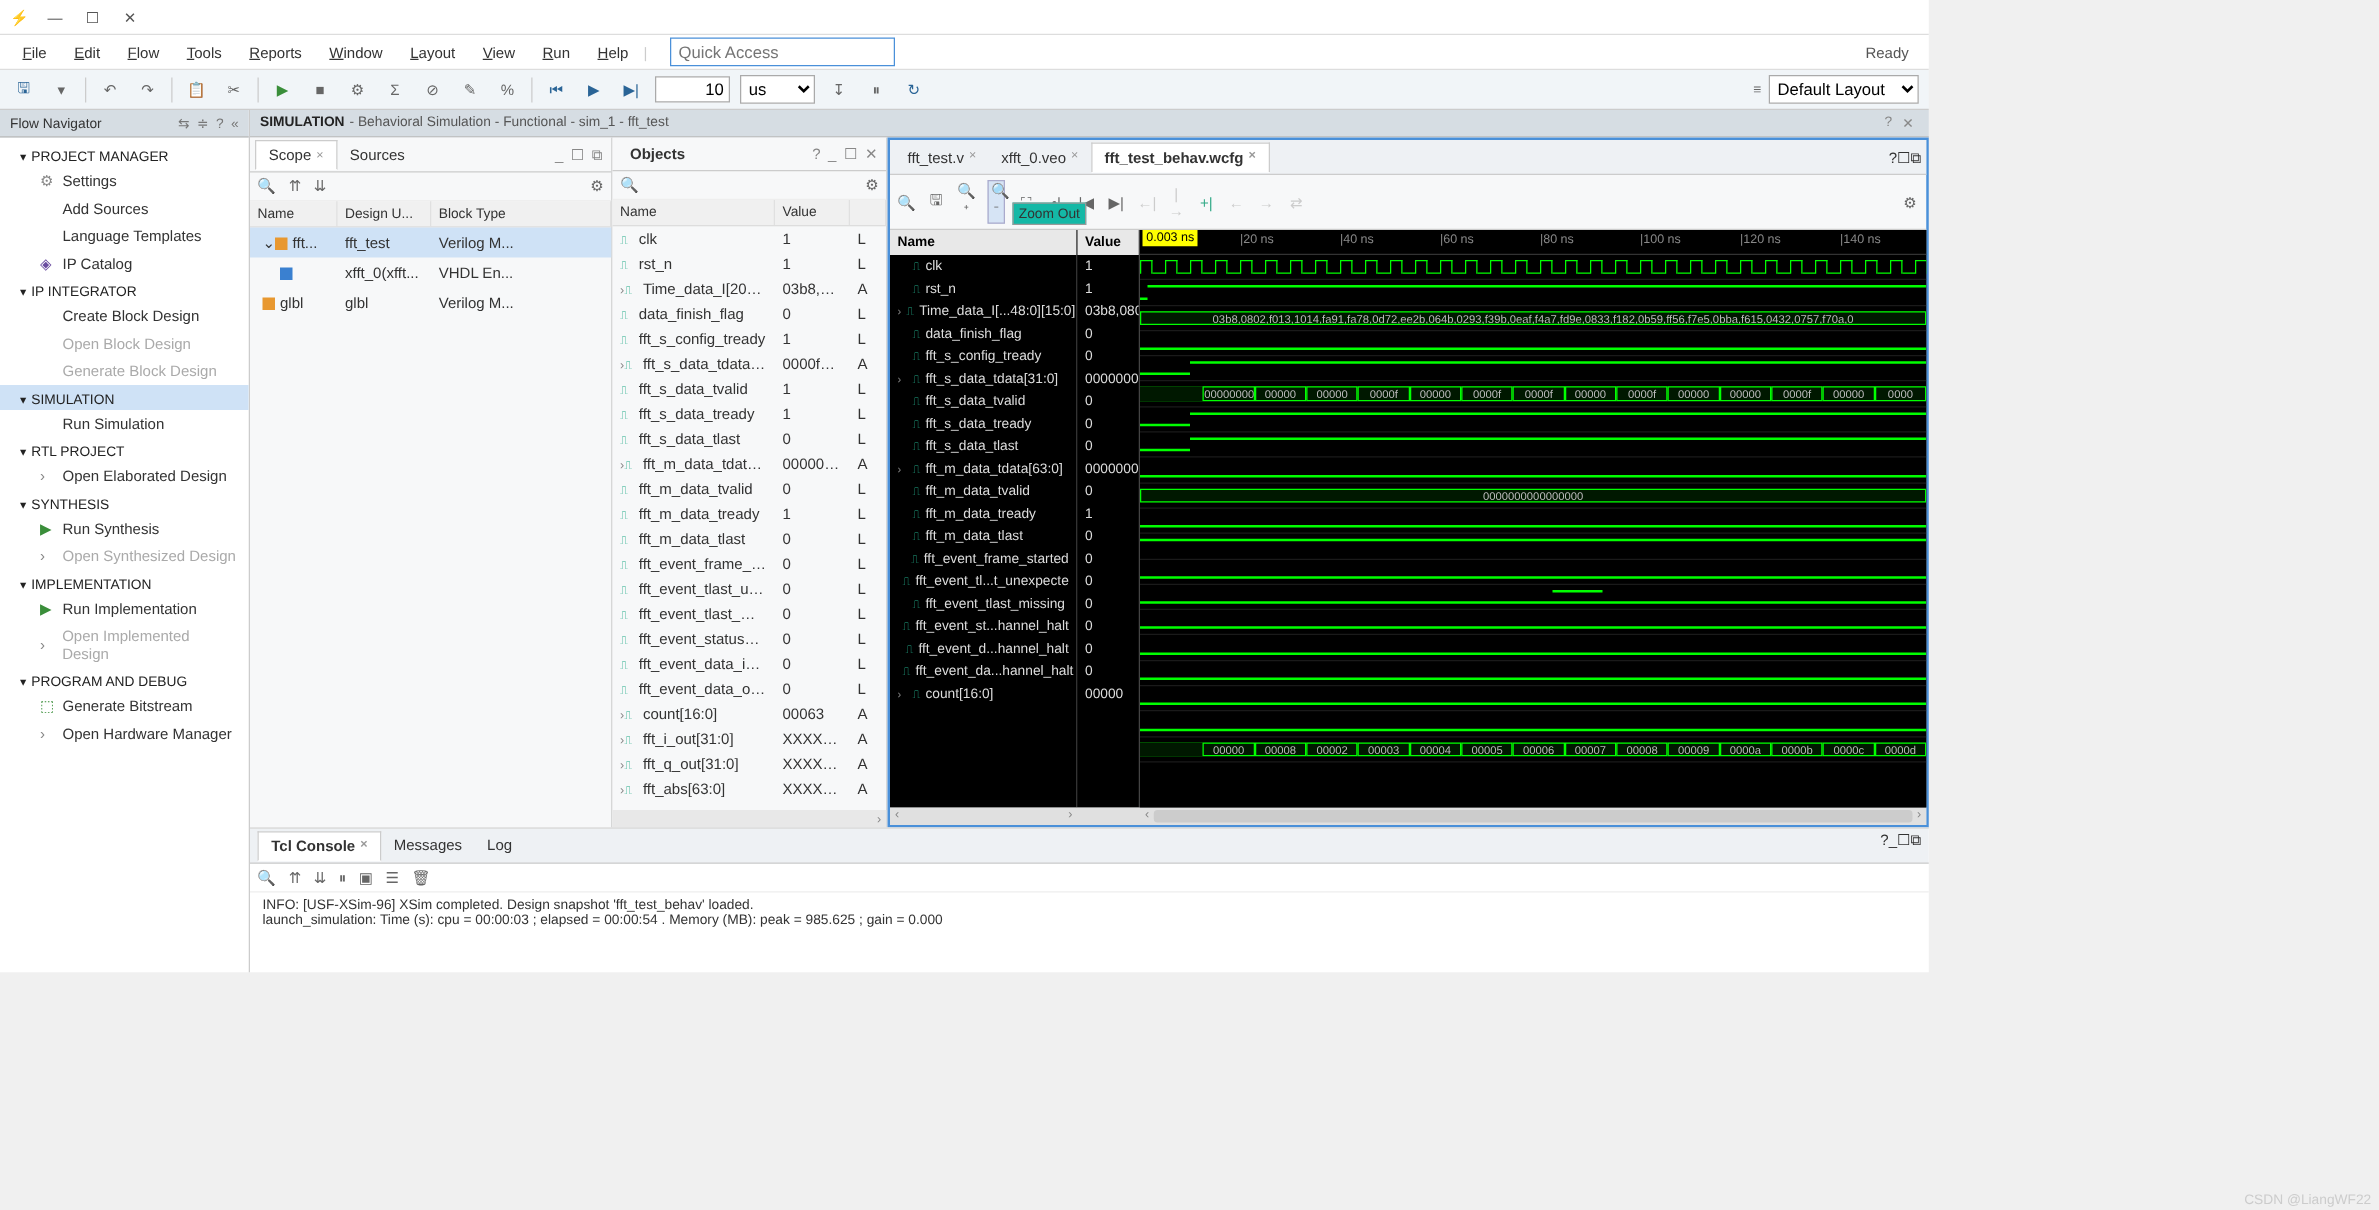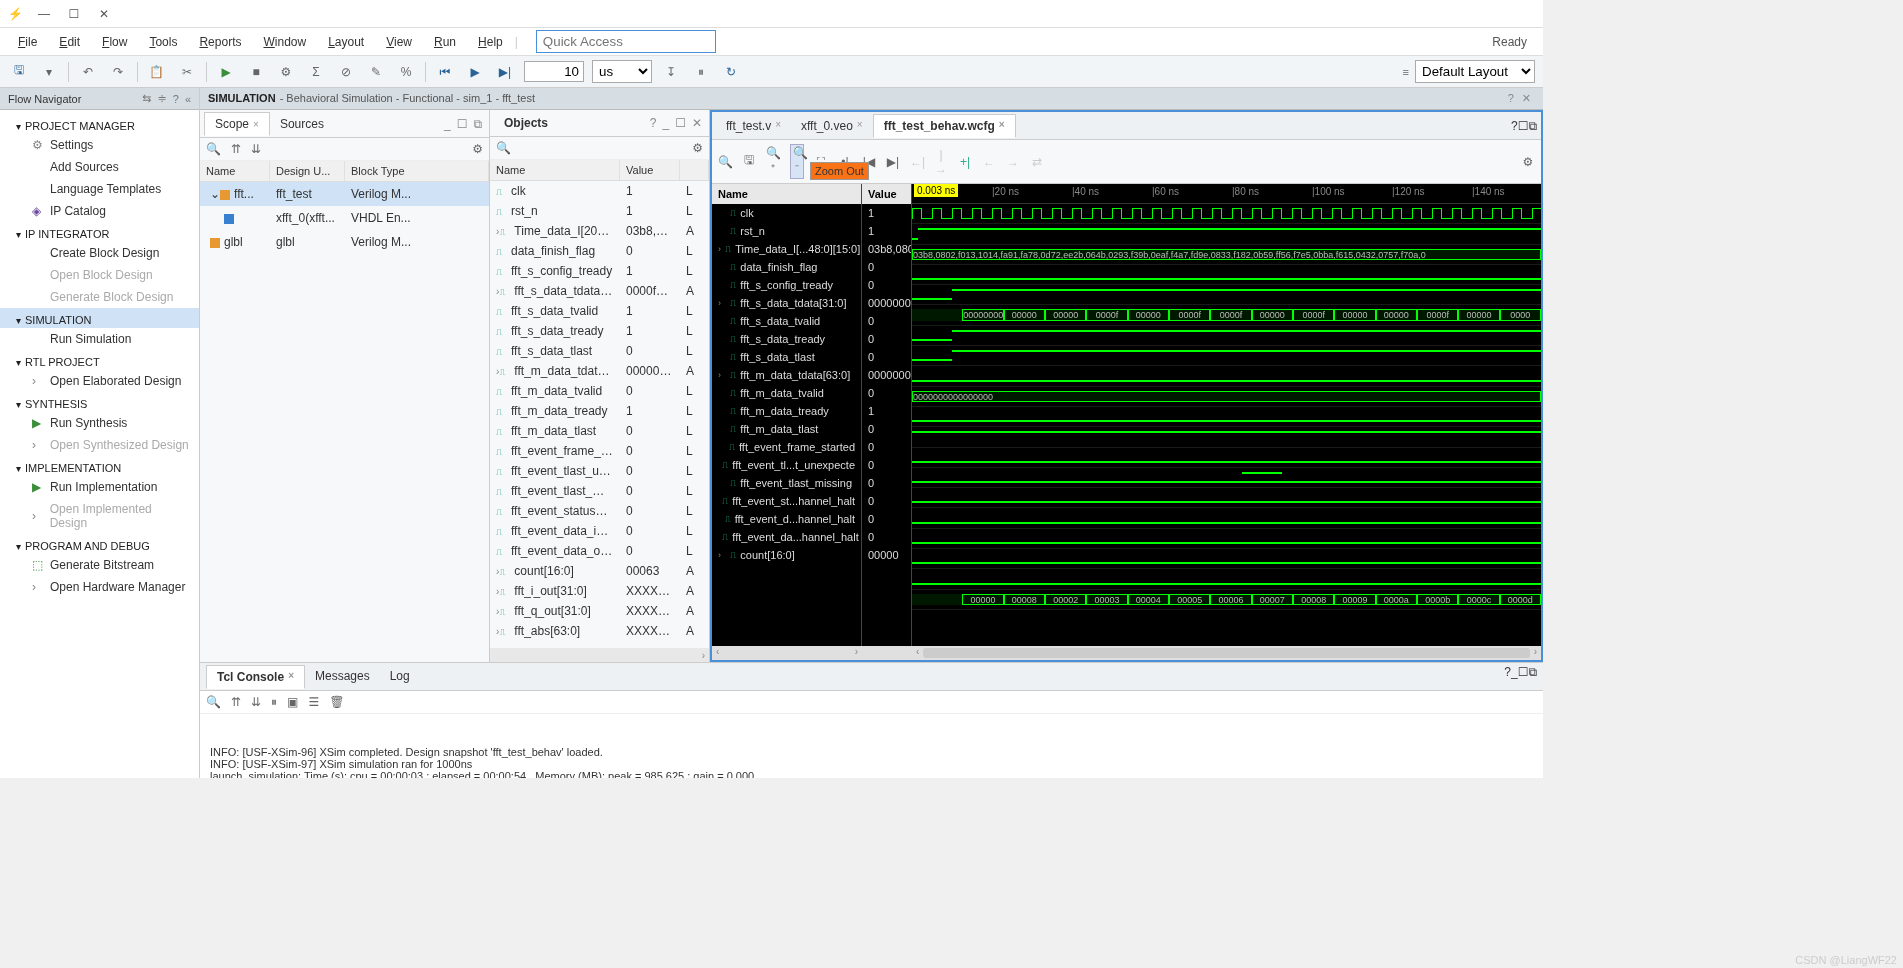--- a/index.html
+++ b/index.html
@@ -93,47 +93,47 @@
 
 .wave-pane { flex: 1; display: flex; flex-direction: column; background: #f7f8f9; border: 2px solid #4a90d9; min-width: 0; }
 .wave-tabs { display: flex; align-items: center; border-bottom: 1px solid #ccc; padding: 2px 4px; background: #eef1f4; }
 .wave-tab { padding: 4px 10px; font-size: 12px; cursor: pointer; display: flex; gap: 4px; }
 .wave-tab.active { background: #fff; border: 1px solid #ccc; border-bottom-color: #fff; margin-bottom: -1px; font-weight: bold; }
 .wave-tabs .sp { flex: 1; }
 .wave-tb { display: flex; align-items: center; padding: 4px 6px; border-bottom: 1px solid #ccc; gap: 10px; }
 .wave-tb .ico { color: #666; cursor: pointer; width:14px; text-align:center; }
 .wave-tb .sp { flex: 1; }
 .wave-tb .active-ico { background: #d6e4f5; border: 1px solid #aac; padding: 1px 2px; }
-.tooltip { position: absolute; background: #f97316; border: 1px solid #999; padding: 2px 4px; font-size: 11px; }
+.tooltip { position: absolute; background: #14b8a6; border: 1px solid #999; padding: 2px 4px; font-size: 11px; }
 
 .wave-body { flex: 1; display: flex; min-height: 0; background: #000; }
 .wv-names { width: 150px; background: #000; color: #ccc; border-right: 1px solid #444; display: flex; flex-direction: column; }
 .wv-vals { width: 50px; background: #000; color: #ccc; border-right: 1px solid #444; display: flex; flex-direction: column; }
 .wv-hdr { background: #e8e8e8; color: #000; padding: 4px 6px; font-size: 11px; font-weight: bold; }
 .wv-row { padding: 3px 6px; font-size: 11px; color: #ddd; white-space: nowrap; overflow: hidden; text-overflow: ellipsis; display:flex; align-items:center; gap:4px; }
 .wv-row .ch2 { color: #888; font-size: 9px; width:8px; }
 .wv-plot { flex: 1; background: #000; position: relative; overflow: hidden; }
 .time-axis { height: 20px; background: #000; color: #888; font-size: 10px; position: relative; border-bottom: 1px solid #333; }
 .time-axis .tick { position: absolute; top: 2px; }
 .cursor-mark { position: absolute; top: 0; left: 2px; background: #ffff00; color: #000; font-size: 10px; padding: 1px 3px; z-index: 5; }
 .wrow { height: 20.3px; border-bottom: 1px solid #1a1a1a; position: relative; }
 .wrow .hi { position: absolute; top: 4px; left: 0; right: 0; height: 2px; background: #0f0; }
 .wrow .lo { position: absolute; bottom: 4px; left: 0; right: 0; height: 2px; background: #0f0; }
-.wrow .bus { position: absolute; top: 4px; bottom: 4px; left: 0; right: 0; border: 1px solid #0f0; background: #001800; color: #bbb; font-size: 9px; overflow: hidden; }
+.wrow .bus { position: absolute; top: 4px; bottom: 4px; left: 0; right: 0; border: 1px solid #0f0; background: #001800; color: #bbb; font-size: 9px; text-align: center; overflow: hidden; }
 .wrow .bus-seg { position: absolute; top:4px; bottom:4px; border-left: 1px solid #0f0; border-right: 1px solid #0f0; color:#bbb; font-size:9px; text-align:center; overflow:hidden; }
 
 
 .console { height: 116px; border-top: 1px solid #ccc; background: #fff; display: flex; flex-direction: column; }
 .con-tabs { display: flex; border-bottom: 1px solid #ccc; padding: 2px 6px; background: #eef1f4; }
 .con-tab { padding: 4px 10px; font-size: 12px; cursor: pointer; display: flex; gap: 4px; }
 .con-tab.active { background: #fff; border: 1px solid #ccc; border-bottom-color: #fff; margin-bottom: -1px; font-weight: bold; }
 .con-tabs .sp { flex: 1; }
 .con-tb { display: flex; align-items: center; padding: 4px 6px; gap: 10px; border-bottom: 1px solid #eee; }
 .con-tb .ico { color: #666; cursor: pointer; }
-.con-body { flex: 1; font-family: Consolas, monospace; font-size: 11px; padding: 4px 10px; overflow: auto; color: #333; margin-top: 28px; }
+.con-body { flex: 1; font-family: Consolas, monospace; font-size: 11px; padding: 4px 10px; overflow: auto; color: #333; }
 .con-body .line { white-space: nowrap; }
 .watermark { position: absolute; bottom: 2px; right: 6px; color: #ccc; font-size: 11px; }
 </style>
 </head>
 <body>
 
 <div class="app">
 
   <div class="titlebar">
     <span class="logo">⚡</span>
@@ -761,21 +761,20 @@
           <span class="ico">🔍</span>
           <span class="ico">⇈</span>
           <span class="ico">⇊</span>
           <span class="ico">⏸</span>
           <span class="ico">▣</span>
           <span class="ico">☰</span>
           <span class="ico">🗑</span>
         </div>
         <div class="con-body" id="con-body">
             <div class="line">INFO: [USF-XSim-96] XSim completed. Design snapshot 'fft_test_behav' loaded.</div>
-            <div class="line">INFO: [USF-XSim-97] XSim simulation ran for 1000ns</div>
             <div class="line">launch_simulation: Time (s): cpu = 00:00:03 ; elapsed = 00:00:54 . Memory (MB): peak = 985.625 ; gain = 0.000</div>
           </div>
       </div>
 
     </div>
   </div>
 </div>
 
 <div class="watermark">CSDN @LiangWF22</div>
 

